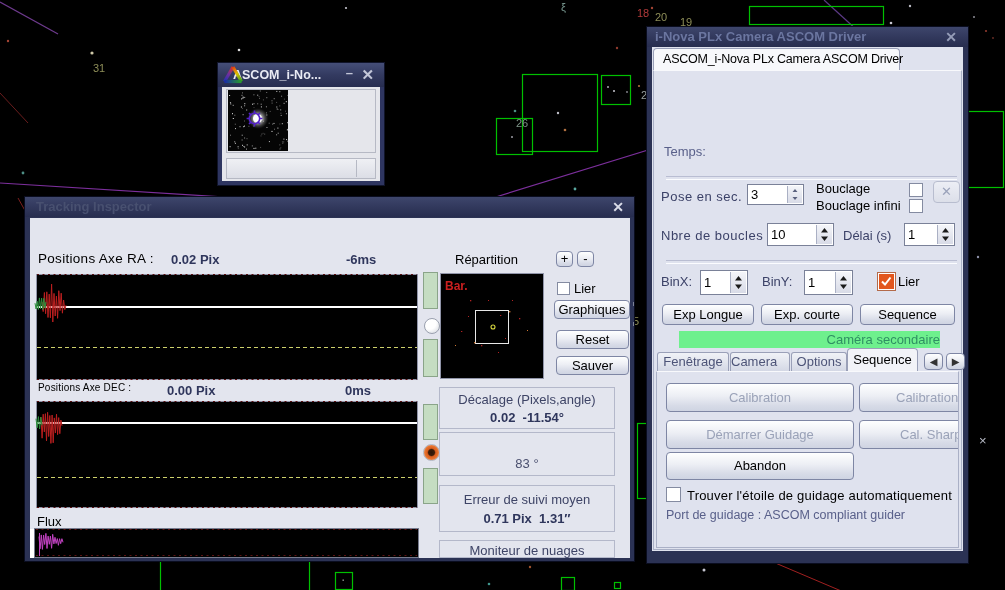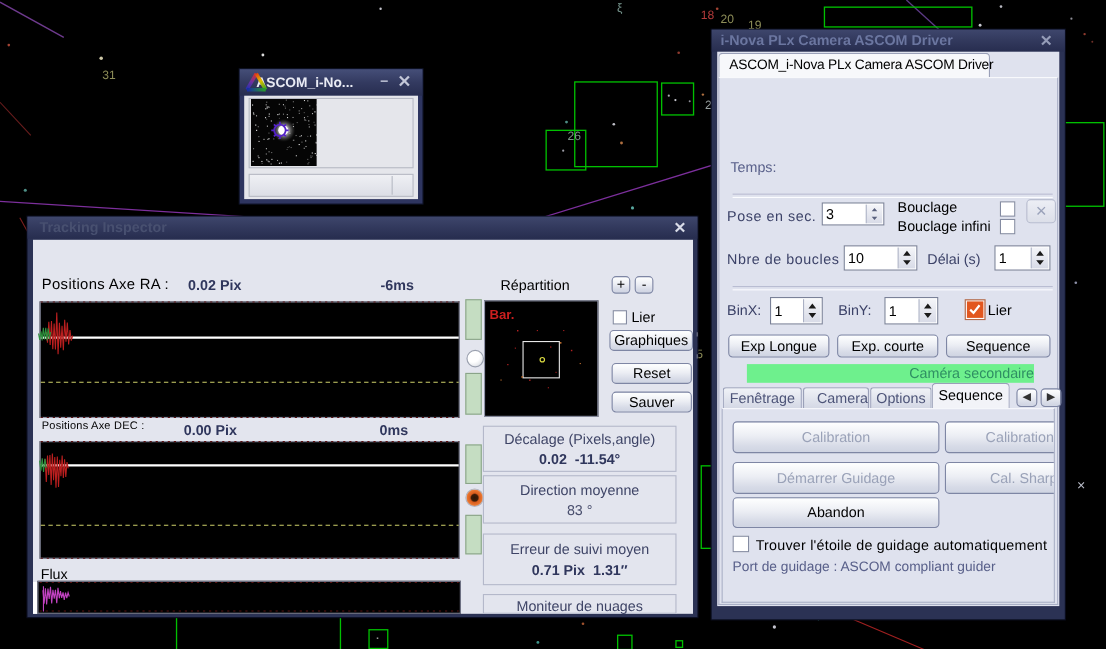--- a/index.html
+++ b/index.html
@@ -134,21 +134,20 @@
 
     <div class="sliderblock" style="left:393px;top:186px;height:36px;"></div>
     <div class="abs" style="left:393px;top:226px;width:15px;height:15px;border-radius:50%;background:radial-gradient(circle,#2e1607 0%,#3c1d08 28%,#d95d1e 40%,#e8742e 62%,#f6e9de 100%);border:1px solid #b0b4c0;"></div>
     <div class="sliderblock" style="left:393px;top:250px;height:36px;"></div>
 
     <div class="infobox" style="left:409px;top:169px;width:176px;height:42px;">
       <div class="lbl" style="left:0;right:0;top:4px;">Décalage (Pixels,angle)</div>
       <div class="blk bold" style="left:0;right:0;top:22px;">0.02&nbsp; -11.54°</div>
     </div>
     <div class="infobox" style="left:409px;top:214px;width:176px;height:44px;">
-      <div class="lbl" style="left:0;right:0;top:5px;">Direction moyenne</div>
       <div class="abs" style="left:0;right:0;top:23px;font-size:13px;color:#4a4f6e;">83 °</div>
     </div>
     <div class="infobox" style="left:409px;top:267px;width:176px;height:47px;">
       <div class="lbl" style="left:0;right:0;top:6px;">Erreur de suivi moyen</div>
       <div class="blk bold" style="left:0;right:0;top:25px;">0.71 Pix&nbsp; 1.31″</div>
     </div>
     <div class="infobox" style="left:409px;top:322px;width:176px;height:18px;">
       <div class="lbl" style="left:0;right:0;top:2px;">Moniteur de nuages</div>
     </div>
 
@@ -273,21 +272,21 @@
     </div>
     <div class="blk" style="left:246px;top:227px;">Lier</div>
 
     <div class="btn" style="left:10px;top:257px;width:92px;height:21px;line-height:19px;">Exp Longue</div>
     <div class="btn" style="left:109px;top:257px;width:92px;height:21px;line-height:19px;">Exp. courte</div>
     <div class="btn" style="left:208px;top:257px;width:95px;height:21px;line-height:19px;">Sequence</div>
 
     <div class="abs" style="left:27px;top:284px;width:261px;height:17px;background:#6ef08d;font-size:13px;color:#2f8f63;text-align:right;line-height:17px;">Caméra secondaire</div>
 
     <div class="abs" style="left:5px;top:305px;width:72px;height:19px;background:linear-gradient(180deg,#f0f2f7,#d4d8e5);border:1px solid #9aa0b8;border-bottom:none;border-radius:3px 3px 0 0;box-sizing:border-box;font-size:13px;color:#4d5478;text-align:center;line-height:18px;">Fenêtrage</div>
-    <div class="abs" style="left:78px;top:305px;width:60px;height:19px;background:linear-gradient(180deg,#f0f2f7,#d4d8e5);border:1px solid #9aa0b8;border-bottom:none;border-radius:3px 3px 0 0;box-sizing:border-box;font-size:13px;color:#4d5478;text-align:right;line-height:18px;">Camera</div>
+    <div class="abs" style="left:78px;top:305px;width:60px;height:19px;background:linear-gradient(180deg,#f0f2f7,#d4d8e5);border:1px solid #9aa0b8;border-bottom:none;border-radius:3px 3px 0 0;box-sizing:border-box;font-size:13px;color:#4d5478;text-align:left;line-height:18px;">Camera</div>
     <div class="abs" style="left:139px;top:305px;width:56px;height:19px;background:linear-gradient(180deg,#f0f2f7,#d4d8e5);border:1px solid #9aa0b8;border-bottom:none;border-radius:3px 3px 0 0;box-sizing:border-box;font-size:13px;color:#4d5478;text-align:center;line-height:18px;">Options</div>
     <div class="abs" style="left:195px;top:301px;width:71px;height:24px;background:#f2f3f8;border:1px solid #9aa0b8;border-bottom:none;border-radius:4px 4px 0 0;box-sizing:border-box;font-size:13px;color:#000;text-align:center;line-height:22px;">Sequence</div>
     <div class="btn" style="left:272px;top:306px;width:19px;height:17px;line-height:15px;font-size:10px;color:#333;">◀</div>
     <div class="btn" style="left:294px;top:306px;width:19px;height:17px;line-height:15px;font-size:10px;color:#333;">▶</div>
 
     <div class="abs" style="left:4px;top:324px;width:303px;height:177px;border:1px solid #aab0c6;border-top:1px solid #f8f9fc;background:#dfe2ee;box-sizing:border-box;overflow:hidden;">
       <div class="btn" style="left:9px;top:11px;width:188px;height:29px;line-height:27px;color:#9aa2b8;">Calibration</div>
       <div class="btn" style="left:202px;top:11px;width:188px;height:29px;line-height:27px;color:#9aa2b8;text-align:left;padding-left:36px;">Calibration</div>
       <div class="btn" style="left:9px;top:48px;width:188px;height:29px;line-height:27px;color:#9aa2b8;">Démarrer Guidage</div>
       <div class="btn" style="left:202px;top:48px;width:188px;height:29px;line-height:27px;color:#9aa2b8;text-align:left;padding-left:40px;">Cal. Sharp</div>

